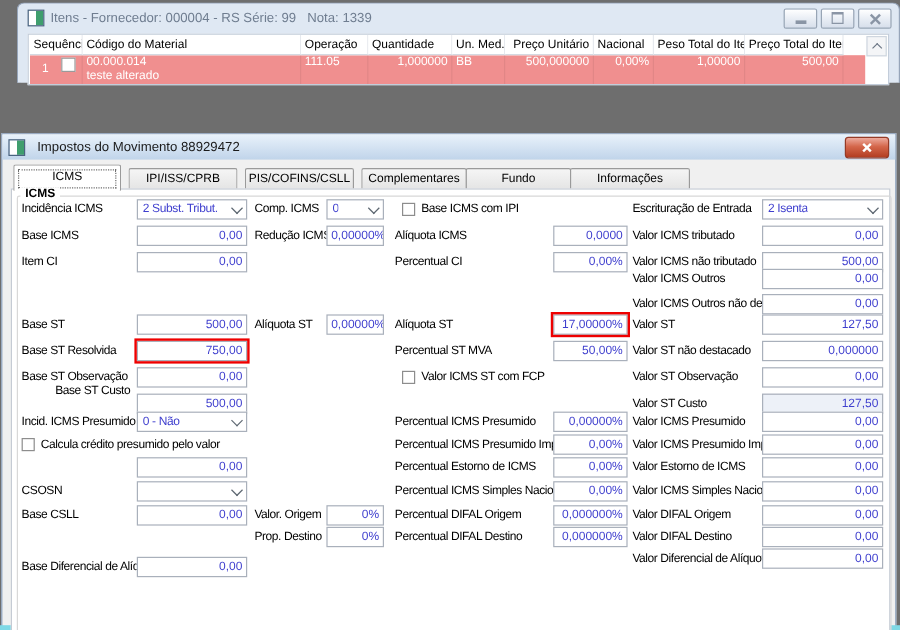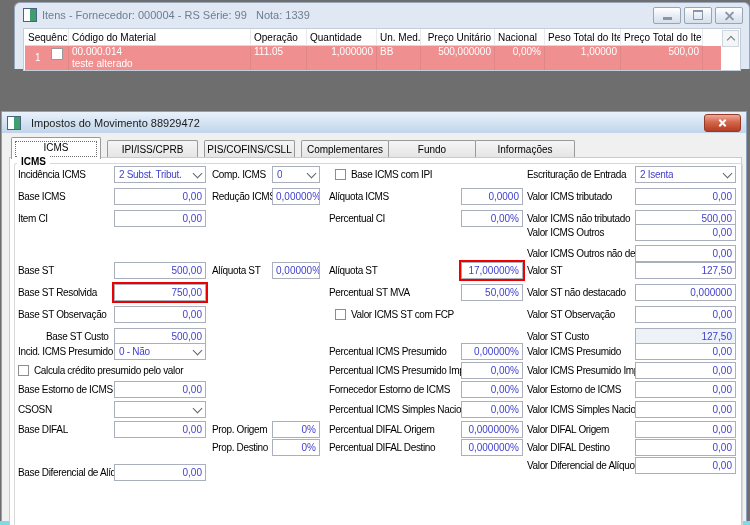--- a/index.html
+++ b/index.html
@@ -218,21 +218,21 @@
   <span class="lbl" style="left:525px;top:172px;">Valor ST não destacado</span>
   <div class="fld" style="left:633px;top:172px;width:101px;">0,000000</div>
 
   <span class="lbl" style="left:16px;top:194px;">Base ST Observação</span>
   <div class="fld" style="left:112px;top:194px;width:92px;">0,00</div>
   <div class="cb" style="left:333px;top:197px;"></div>
   <span class="cb-lbl" style="left:349px;top:196px;">Valor ICMS ST com FCP</span>
   <span class="lbl" style="left:525px;top:194px;">Valor ST Observação</span>
   <div class="fld" style="left:633px;top:194px;width:101px;">0,00</div>
 
-  <span class="lbl" style="left:16px;top:216px;padding-left:28px;">Base ST Custo</span>
+  <span class="lbl" style="left:16px;top:205px;padding-left:28px;">Base ST Custo</span>
   <div class="fld" style="left:112px;top:216px;width:92px;">500,00</div>
   <span class="lbl" style="left:525px;top:216px;">Valor ST Custo</span>
   <div class="fld ro" style="left:633px;top:216px;width:101px;">127,50</div>
 
   <span class="lbl" style="left:16px;top:231px;">Incid. ICMS Presumido</span>
   <div class="sel" style="left:112px;top:231px;width:92px;">
       <span class="selv">0 - Não</span>
       <span class="chev"></span>
     </div>
   <span class="lbl" style="left:327px;top:231px;">Percentual ICMS Presumido</span>
@@ -240,40 +240,39 @@
   <span class="lbl" style="left:525px;top:231px;">Valor ICMS Presumido</span>
   <div class="fld" style="left:633px;top:231px;width:101px;">0,00</div>
 
   <div class="cb" style="left:16px;top:253px;"></div>
   <span class="cb-lbl" style="left:32px;top:252px;">Calcula crédito presumido pelo valor</span>
   <span class="lbl" style="left:327px;top:250px;">Percentual ICMS Presumido Imp. PR</span>
   <div class="fld" style="left:459px;top:250px;width:62px;">0,00%</div>
   <span class="lbl" style="left:525px;top:250px;">Valor ICMS Presumido Imp. PR</span>
   <div class="fld" style="left:633px;top:250px;width:101px;">0,00</div>
 
-  <span class="lbl" style="left:16px;top:269px;">Base Estorno de ICMS</span>
   <div class="fld" style="left:112px;top:269px;width:92px;">0,00</div>
-  <span class="lbl" style="left:327px;top:269px;">Fornecedor Estorno de ICMS</span>
+  <span class="lbl" style="left:327px;top:269px;">Percentual Estorno de ICMS</span>
   <div class="fld" style="left:459px;top:269px;width:62px;">0,00%</div>
   <span class="lbl" style="left:525px;top:269px;">Valor Estorno de ICMS</span>
   <div class="fld" style="left:633px;top:269px;width:101px;">0,00</div>
 
   <span class="lbl" style="left:16px;top:289px;">CSOSN</span>
   <div class="sel" style="left:112px;top:289px;width:92px;">
       <span class="selv"></span>
       <span class="chev"></span>
     </div>
   <span class="lbl" style="left:327px;top:289px;">Percentual ICMS Simples Nacional</span>
   <div class="fld" style="left:459px;top:289px;width:62px;">0,00%</div>
   <span class="lbl" style="left:525px;top:289px;">Valor ICMS Simples Nacional</span>
   <div class="fld" style="left:633px;top:289px;width:101px;">0,00</div>
 
-  <span class="lbl" style="left:16px;top:309px;">Base DIFAL</span>
+  <span class="lbl" style="left:16px;top:309px;">Base CSLL</span>
   <div class="fld" style="left:112px;top:309px;width:92px;">0,00</div>
-  <span class="lbl" style="left:210px;top:309px;">Prop. Origem</span>
+  <span class="lbl" style="left:210px;top:309px;">Valor. Origem</span>
   <div class="fld" style="left:270px;top:309px;width:48px;">0%</div>
   <span class="lbl" style="left:327px;top:309px;">Percentual DIFAL Origem</span>
   <div class="fld" style="left:459px;top:309px;width:62px;">0,000000%</div>
   <span class="lbl" style="left:525px;top:309px;">Valor DIFAL Origem</span>
   <div class="fld" style="left:633px;top:309px;width:101px;">0,00</div>
 
   <span class="lbl" style="left:210px;top:327px;">Prop. Destino</span>
   <div class="fld" style="left:270px;top:327px;width:48px;">0%</div>
   <span class="lbl" style="left:327px;top:327px;">Percentual DIFAL Destino</span>
   <div class="fld" style="left:459px;top:327px;width:62px;">0,000000%</div>

